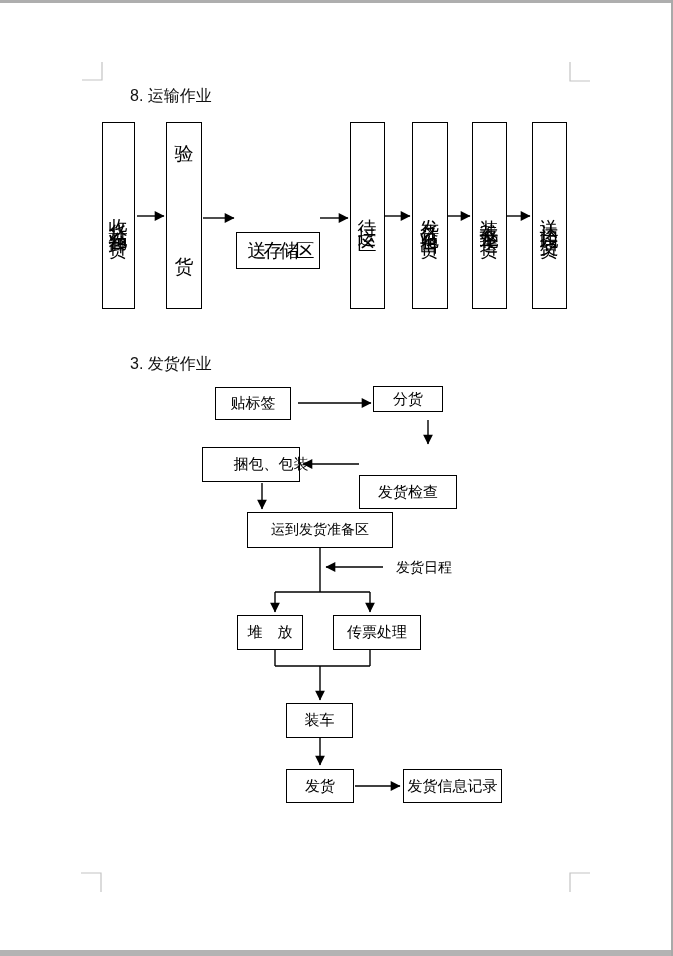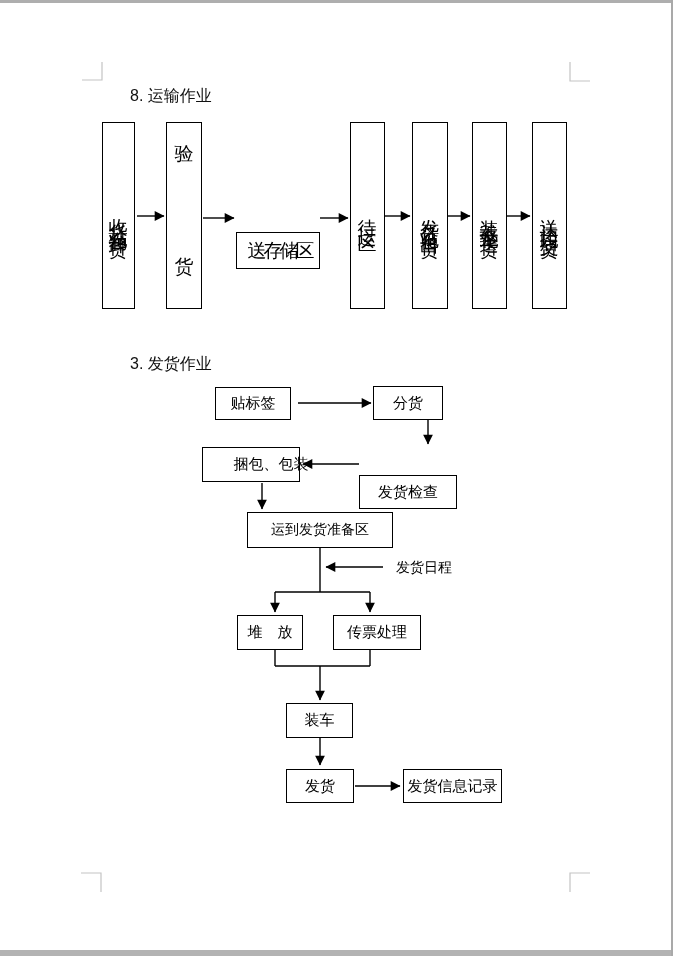--- a/index.html
+++ b/index.html
@@ -109,21 +109,21 @@
   <div class="vbox" style="left:532px;top:122px;width:35px;height:187px;">
     <span class="vtext">送达门店交货</span>
   </div>
 
   <div class="title" style="left:130px;top:354px;">3. 发货作业</div>
 
   <div class="hbox" style="left:215px;top:387px;width:76px;height:33px;">
     <span>贴标签</span>
   </div>
 
-  <div class="hbox" style="left:373px;top:386px;width:70px;height:34px;">
+  <div class="hbox" style="left:373px;top:386px;width:70px;height:26px;">
     <span>分货</span>
   </div>
 
   <div class="hbox" style="left:359px;top:447px;width:98px;height:34px;margin-top:28px;">
     <span>发货检查</span>
   </div>
 
   <div class="hbox" style="left:202px;top:447px;width:98px;height:35px;padding-left:40px;">
     <span>捆包、包装</span>
   </div>

